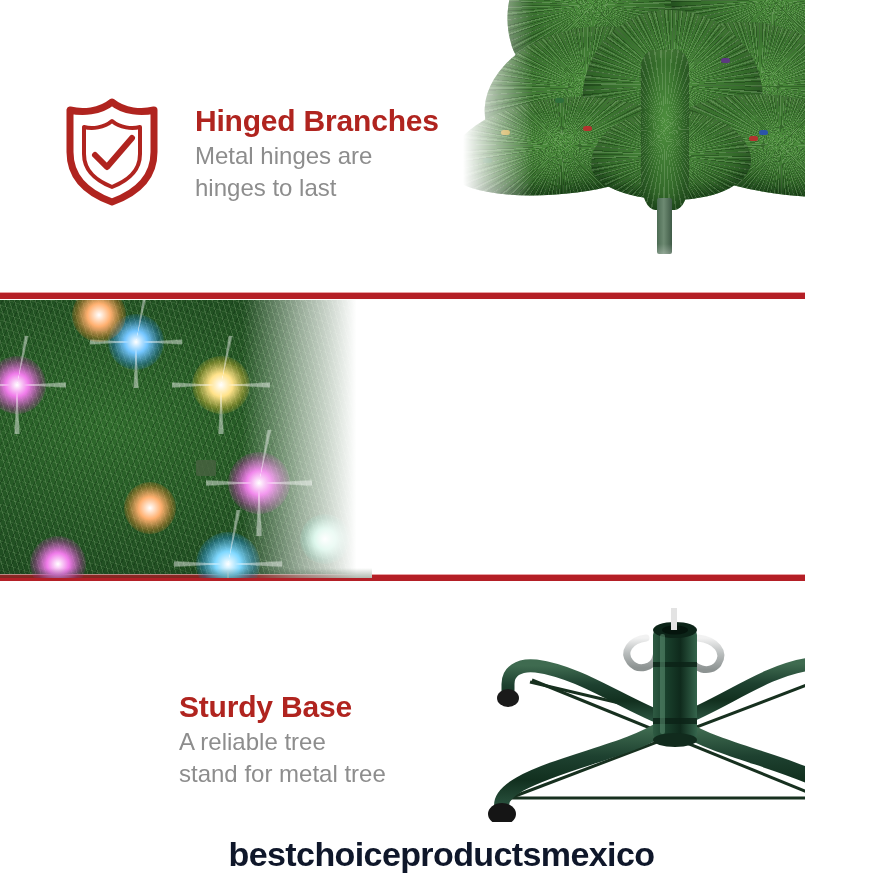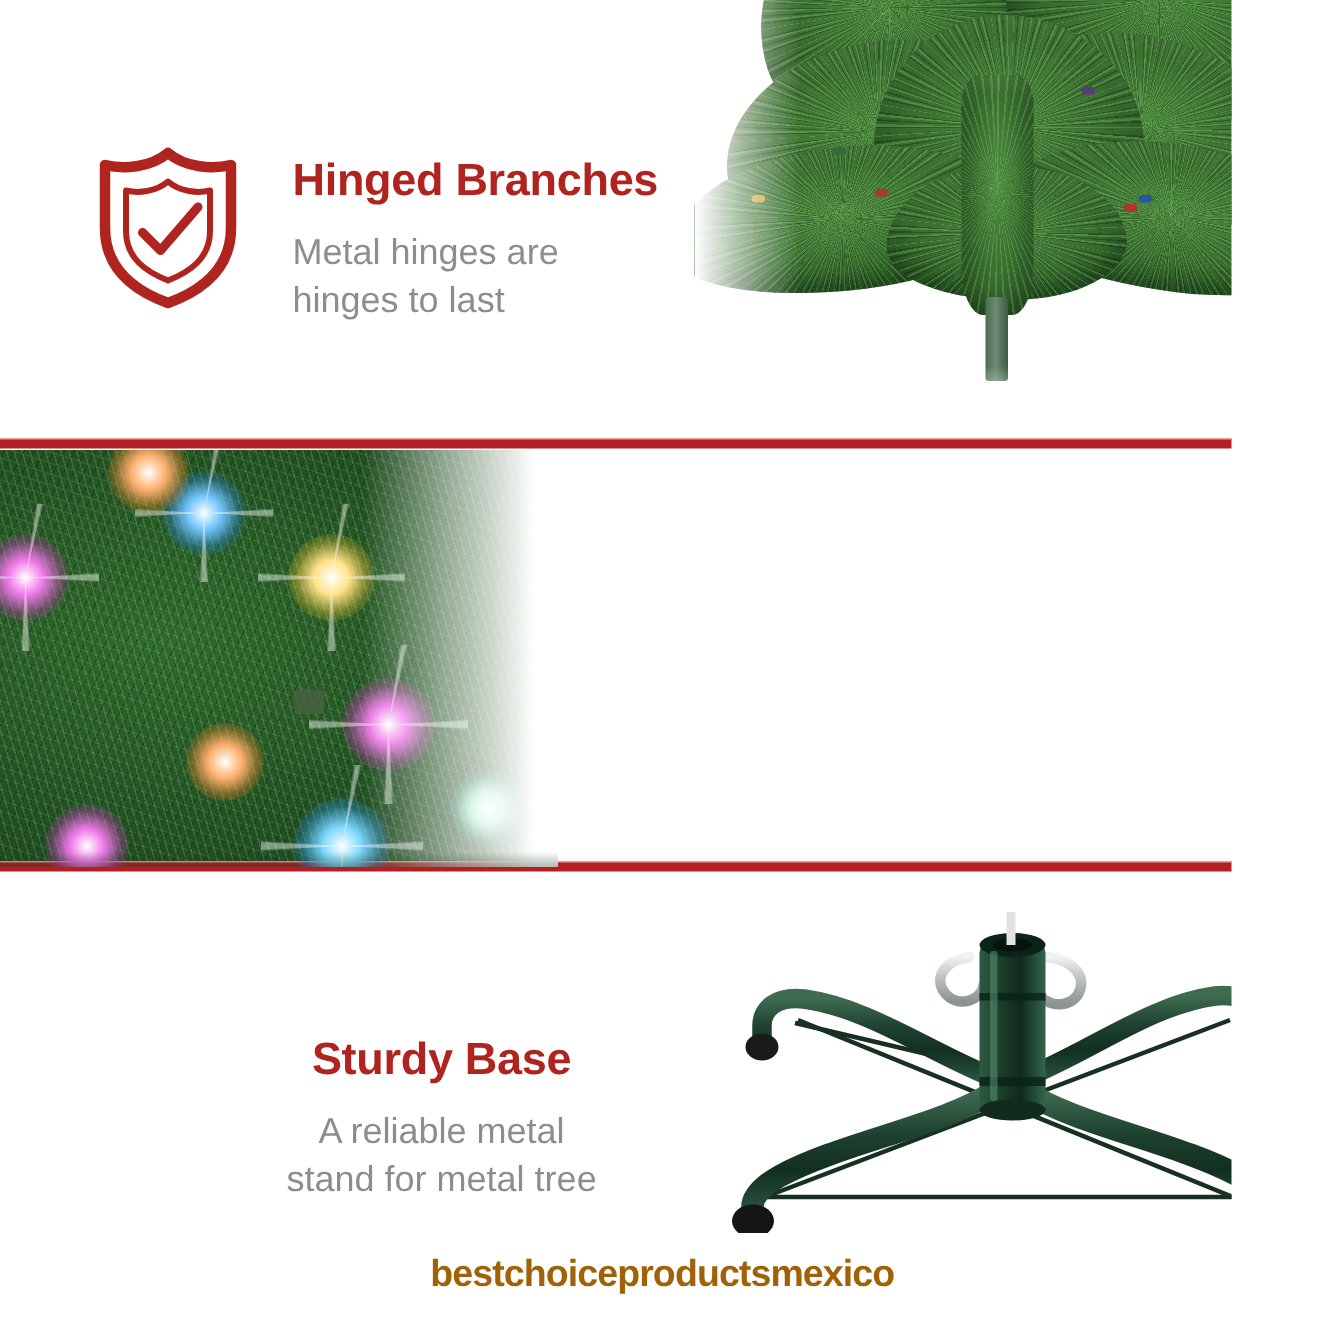--- a/index.html
+++ b/index.html
@@ -9,21 +9,20 @@
   }
   body {
     font-family: "Liberation Sans", sans-serif;
   }
   #infographic {
     position: relative;
     width: 805px;
     height: 883px;
     background: #ffffff;
     overflow: hidden;
-    padding-left: 16px;
   }
 
   
   .panel {
     position: absolute;
     left: 0;
     width: 883px;
     overflow: hidden;
     background: #ffffff;
   }
@@ -51,26 +50,26 @@
     font-weight: bold;
     letter-spacing: -0.2px;
     line-height: 1.1;
     white-space: nowrap;
   }
   .feature-desc {
     color: #8d8d8d;
     font-size: 24px;
     font-weight: normal;
     line-height: 1.33;
-    margin-top: 16px;
+    margin-top: 3px;
   }
   .feature-desc span { display: block; white-space: nowrap; }
 
   #text-hinged { left: 195px; top: 104px; text-align: left; }
-  #text-base   { left: 191px; top: 690px; text-align: center; }
+  #text-base   { left: 179px; top: 690px; text-align: left; }
 
   
   .icon-wrap { position: absolute; }
   #icon-shield { left: 60px;  top: 96px;  width: 104px; height: 112px; }
 
   
   #photo-branch {
     position: absolute;
     left: 463px;
     top: -10px;
@@ -177,22 +176,22 @@
     height: 220px;
   }
 
   
   #footer-watermark {
     position: absolute;
     left: 0;
     top: 835px;
     width: 883px;
     text-align: center;
-    color: #a16207;
-    font-size: 25px;
+    color: #0f172a;
+    font-size: 34px;
     font-weight: bold;
     letter-spacing: -0.6px;
     font-family: "Liberation Sans", sans-serif;
   }
 </style>
 </head>
 <body>
 
 <div id="infographic">
 
@@ -312,21 +311,21 @@
 
   </div>
 
   <div class="divider" id="divider-2"></div>
 
   <div class="panel" id="panel-base">
 
     <div class="feature-text" id="text-base" style="top:107px;">
       <div class="feature-title">Sturdy Base</div>
       <div class="feature-desc">
-        <span>A reliable metal</span>
+        <span>A reliable tree</span>
         <span>stand for metal tree</span>
       </div>
     </div>
   </div>
 
   <div id="photo-stand">
     <svg viewBox="0 0 413 220" width="413" height="220" aria-hidden="true">
       <defs>
         <linearGradient id="tube" x1="0" y1="0" x2="0" y2="1">
           <stop offset="0%" stop-color="#3f6b50"></stop>

